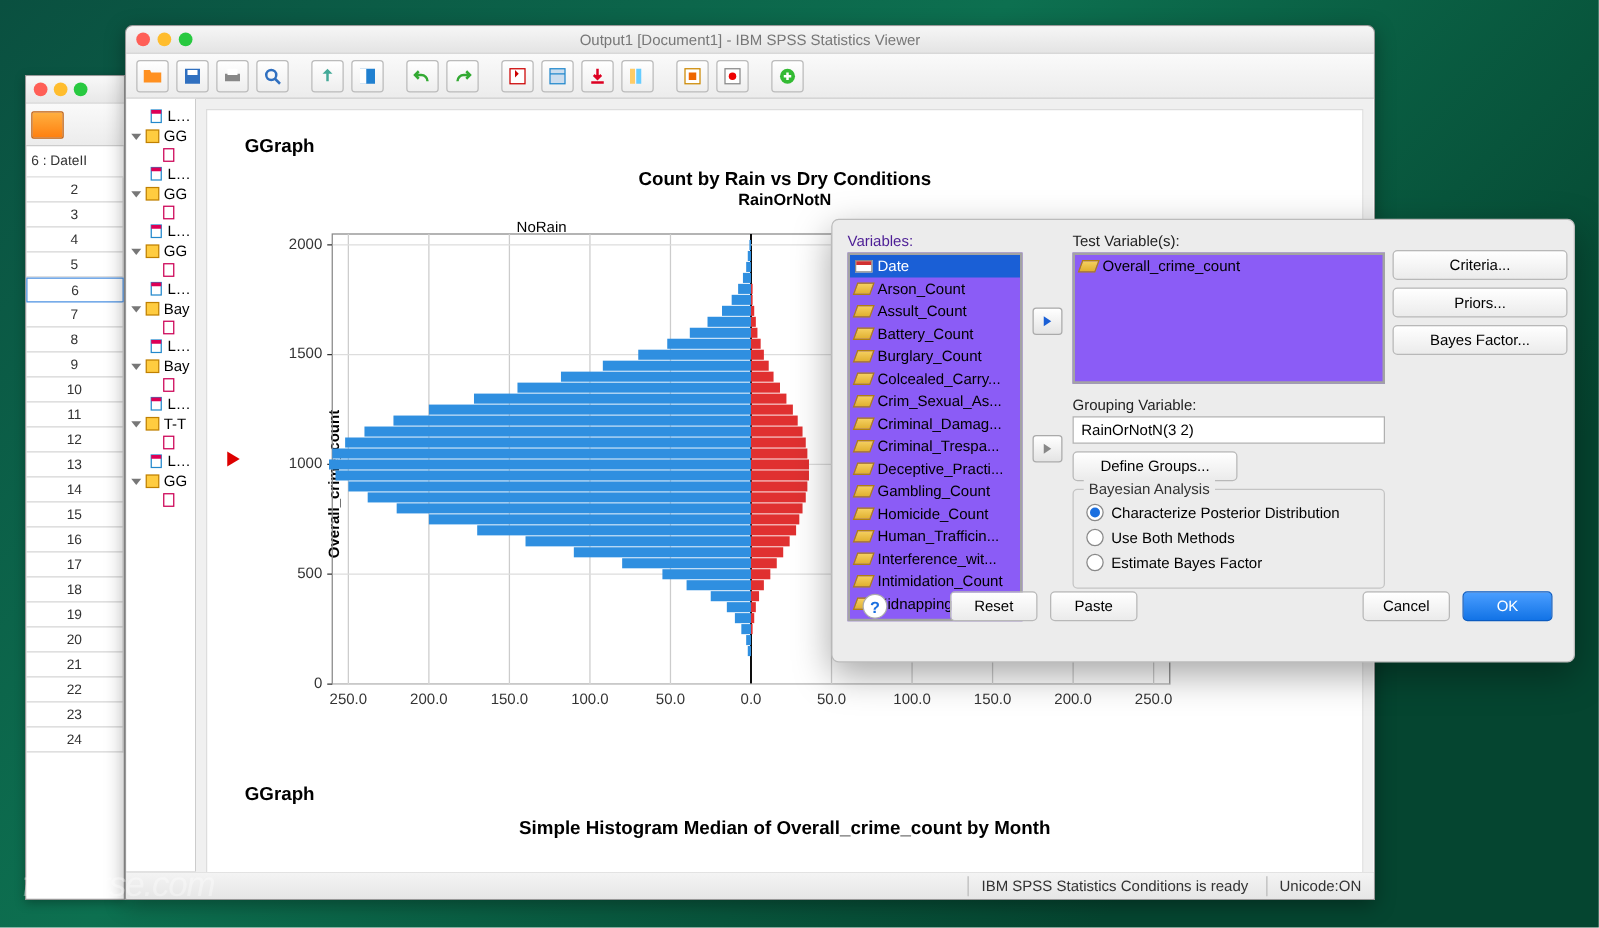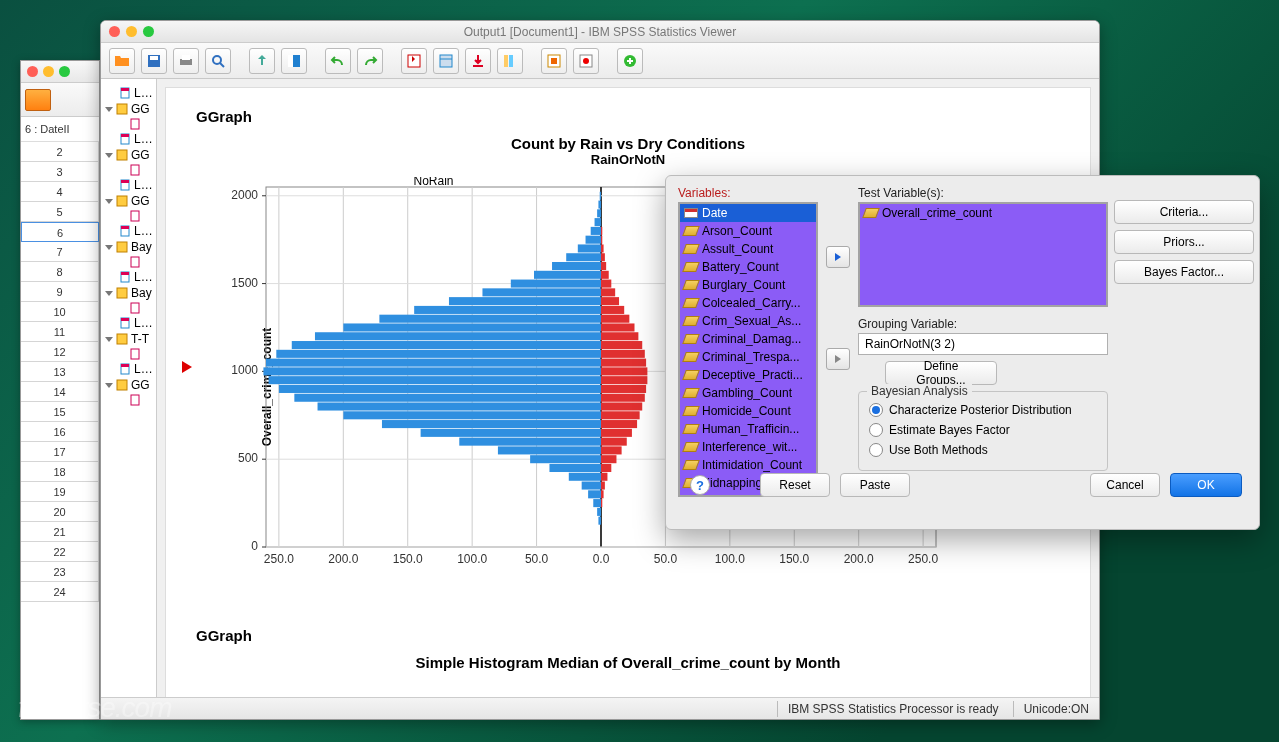--- a/index.html
+++ b/index.html
@@ -42,21 +42,21 @@
 .y-axis-label { position: absolute; left: 12px; top: 50%; transform: translateY(-50%) rotate(-90deg); transform-origin: center; font-weight: bold; font-size: 12px; }
 
 .statusbar { height: 22px; background: linear-gradient(#f4f4f4,#e6e6e6); border-top: 1px solid #ccc; display: flex; align-items: center; justify-content: flex-end; padding: 0 10px; gap: 14px; font-size: 11px; color: #333; }
 .statusbar .seg { border-left: 1px solid #bbb; padding-left: 10px; height: 16px; display:flex; align-items:center; }
 
 
 .dialog { position: absolute; left: 665px; top: 175px; width: 595px; height: 355px; background: #ececec; border: 1px solid #bbb; border-radius: 6px; box-shadow: 0 10px 30px rgba(0,0,0,0.35); }
 .dialog .dtitle { height: 22px; display: flex; align-items: center; justify-content: center; position: relative; font-size: 12px; color: #444; border-bottom: 1px solid #d4d4d4; border-radius: 6px 6px 0 0; background: linear-gradient(#f6f6f6,#e6e6e6);}
 .dialog .dtitle .traffic-group { position: absolute; left: 8px; display: flex; gap: 6px; }
 .dialog .content { padding: 10px 12px; display: grid; grid-template-columns: 140px 28px 250px 140px; gap: 6px; position: relative; height: calc(100% - 22px); }
-.lbl-blue { color: #b91c1c; font-size: 12px; margin-bottom: 2px; }
+.lbl-blue { color: #4c1d95; font-size: 12px; margin-bottom: 2px; }
 .lbl-plain { font-size: 12px; margin-bottom: 2px; color: #222;}
 .listbox { background: #8b5cf6; border: 2px solid #a3a3a3; overflow: auto; }
 .listbox .item { padding: 2px 4px; display: flex; align-items: center; gap: 4px; white-space: nowrap; font-size: 12px;}
 .listbox .item.sel { background: #1a5fd6; color: #fff; }
 .listbox .ic { width: 14px; height: 10px; flex-shrink: 0; position: relative; }
 .ic.ruler { background: linear-gradient(#f5d060,#e0b030); border: 0.5px solid #b08010; transform: skewX(-20deg);}
 .ic.cal { background: #fff; border: 1px solid #888; }
 .ic.cal::before { content:""; position:absolute; top:0; left:0; right:0; height:3px; background:#d03030;}
 .move-btn { width: 24px; height: 22px; background: linear-gradient(#fff,#e4e4e4); border: 1px solid #aaa; border-radius: 3px; display: flex; align-items: center; justify-content: center; cursor: pointer; }
 .textin { background: #fff; border: 1px solid #b0b0b0; height: 22px; padding: 2px 6px; font-size: 12px; width: 100%; }
@@ -473,21 +473,21 @@
             </svg>
         </div>
         <div style="height:30px"></div>
         <div class="ggraph-title">GGraph</div>
         <div class="chart-title">Simple Histogram Median of Overall_crime_count by Month</div>
       </div>
     </div>
   </div>
 
   <div class="statusbar">
-    <span class="seg">IBM SPSS Statistics Processor is ready</span>
+    <span class="seg">IBM SPSS Statistics Conditions is ready</span>
     <span class="seg">Unicode:ON</span>
   </div>
 </div>
 
 <div class="dialog">
   <div class="content">
 
     <div style="display:flex;flex-direction:column;">
       <div class="lbl-blue">Variables:</div>
       <div class="listbox" id="varlist" style="flex:1;min-height:250px;">
@@ -576,34 +576,34 @@
       <div class="listbox" style="height:105px;">
         <div class="item">
             <span class="ic ruler"></span>
             <span>Overall_crime_count</span>
           </div>
       </div>
       <div style="height:10px"></div>
       <div class="lbl-plain">Grouping Variable:</div>
       <input class="textin" value="RainOrNotN(3 2)" style="">
       <div style="height:6px"></div>
-      <button class="dlg-btn" style="width:112px;margin-left:27px;">Define Groups...</button>
+      <button class="dlg-btn" style="width:132px;">Define Groups...</button>
       <div class="fieldset">
         <div class="legend">Bayesian Analysis</div>
         <div class="radio-row">
             <span class="radio checked"></span>
             <span>Characterize Posterior Distribution</span>
           </div>
         <div class="radio-row">
             <span class="radio"></span>
-            <span>Estimate Bayes Factor</span>
+            <span>Use Both Methods</span>
           </div>
         <div class="radio-row">
             <span class="radio"></span>
-            <span>Use Both Methods</span>
+            <span>Estimate Bayes Factor</span>
           </div>
       </div>
     </div>
 
     <div style="display:flex;flex-direction:column;gap:6px;padding-top:14px;">
       <button class="dlg-btn">Criteria...</button>
       <button class="dlg-btn">Priors...</button>
       <button class="dlg-btn">Bayes Factor...</button>
     </div>
 

